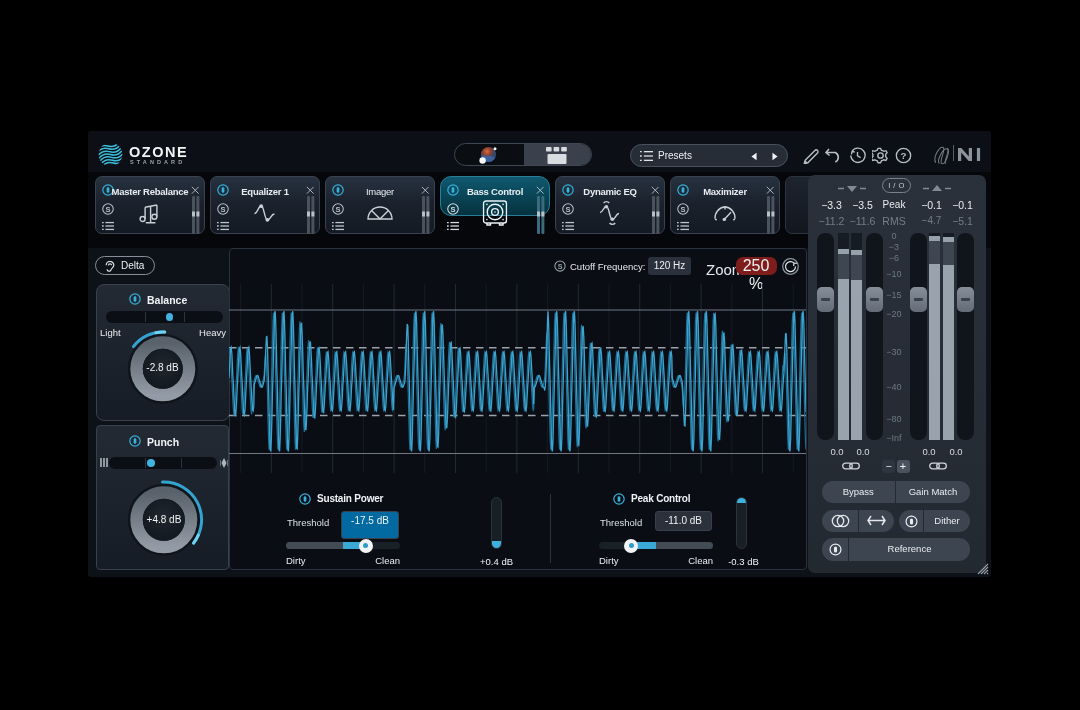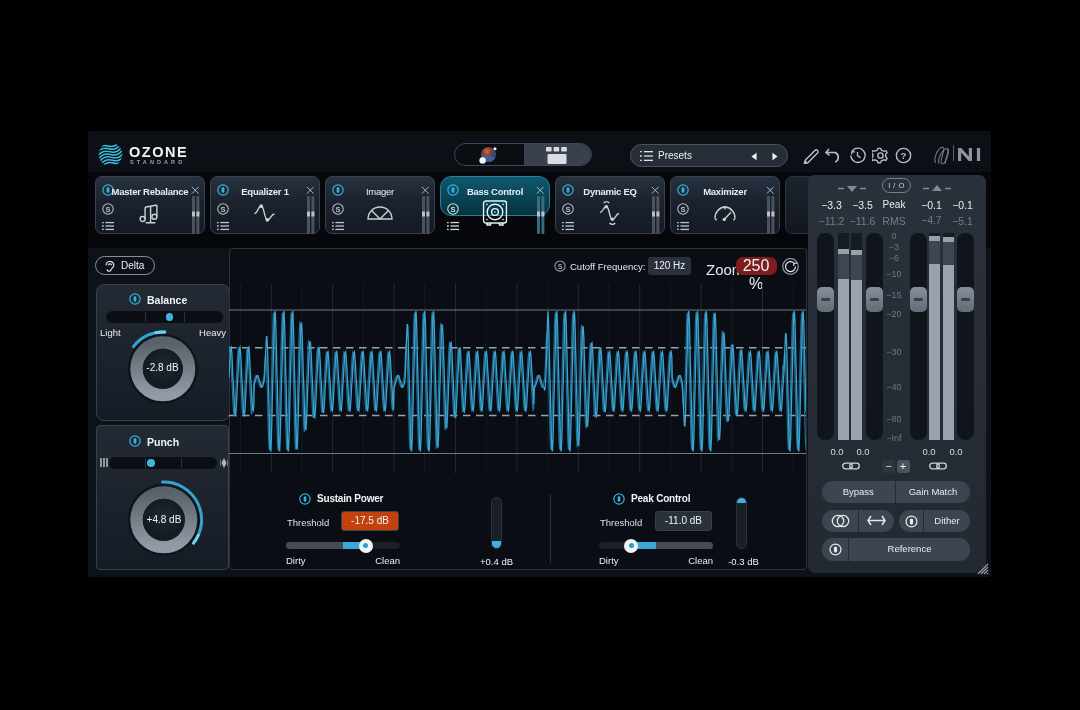--- a/index.html
+++ b/index.html
@@ -474,21 +474,21 @@
 </svg>
 
   <div style="position:absolute;left:320.5px;top:246px;width:1px;height:69px;background:#2b323c"></div>
 
   <svg style="position:absolute;left:70px;top:244.5px" width="12" height="12" viewBox="0 0 16 16">
         <circle cx="8" cy="8" r="6.9" fill="none" stroke="#35b3dd" stroke-width="1.6"></circle>
         <rect x="6.2" y="4.3" width="3.6" height="7.4" rx="1.8" fill="#35b3dd"></rect>
       </svg>
   <div style="position:absolute;left:88px;top:245px;font-size:10px;font-weight:bold;letter-spacing:-0.2px;color:#f0f3f5">Sustain Power</div>
   <div style="position:absolute;left:58px;top:268.5px;font-size:9.5px;color:#dbe0e5">Threshold</div>
-  <div style="position:absolute;left:112px;top:263px;width:58px;height:20px;background:#c2410c;border:1px solid #39404b;border-radius:3px;box-sizing:border-box;text-align:center;line-height:18px;font-size:10px;color:#eef1f4">-17.5 dB</div>
+  <div style="position:absolute;left:112px;top:263px;width:58px;height:28px;background:#0369a1;border:1px solid #39404b;border-radius:3px;box-sizing:border-box;text-align:center;line-height:18px;font-size:10px;color:#eef1f4">-17.5 dB</div>
   <div style="position:absolute;left:57px;top:294px;width:114px;height:7px;background:#1a2028;border-radius:3.5px"></div>
       <div style="position:absolute;left:57px;top:294px;width:57.0px;height:7px;background:#434b55;border-radius:3.5px 0 0 3.5px"></div>
       <div style="position:absolute;left:114.0px;top:294px;width:22.5px;height:7px;background:#3aa9d6"></div>
       <div style="position:absolute;left:129.5px;top:290.5px;width:14px;height:14px;border-radius:50%;background:#f2f4f6">
         <div style="position:absolute;left:4.5px;top:4.5px;width:5px;height:5px;border-radius:50%;background:#2e9cc9"></div>
       </div>
   <div style="position:absolute;left:57px;top:307px;font-size:9.5px;color:#e9edf0">Dirty</div>
   <div style="position:absolute;left:141px;top:307px;width:30px;text-align:right;font-size:9.5px;color:#e9edf0">Clean</div>
   <div style="position:absolute;left:262px;top:248.5px;width:11px;height:52px;background:#181f27;border:1px solid #2b333d;border-radius:6px;box-sizing:border-box;overflow:hidden">
     <div style="position:absolute;left:0;right:0;bottom:0;height:7px;background:#3fb0dc"></div>

